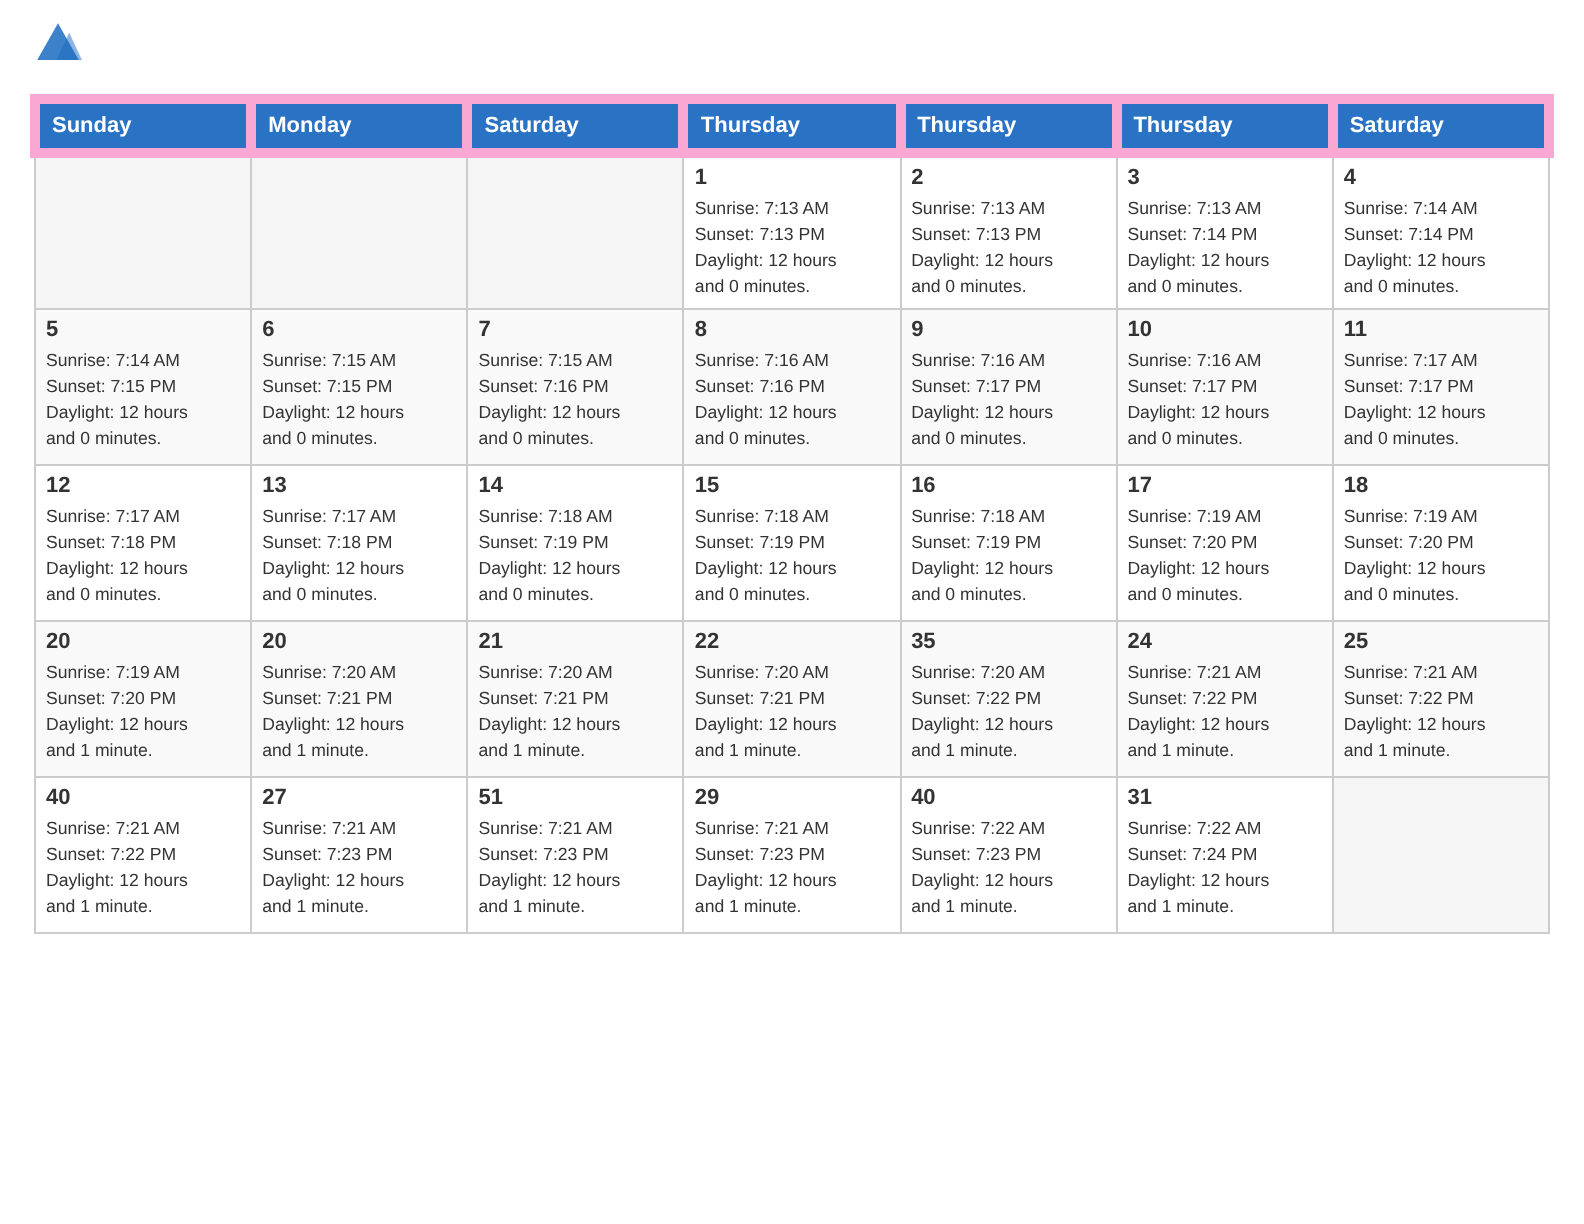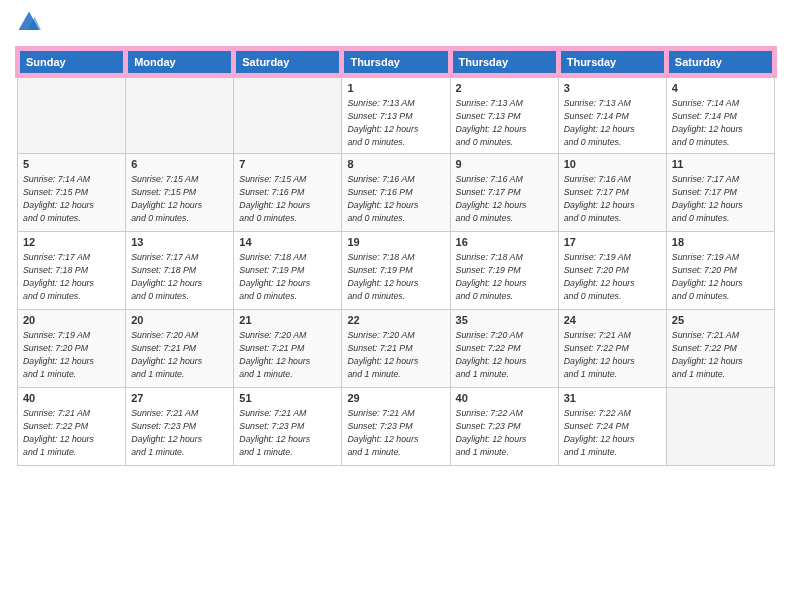--- a/index.html
+++ b/index.html
@@ -85,21 +85,20 @@
     .day-number {
       font-size: 11px;
       font-weight: bold;
       display: block;
       margin-bottom: 1px;
     }
     .day-info {
       font-size: 8.8px;
       color: #333;
       line-height: 1.45;
-      font-style: italic;
     }
   </style>
 </head>
 <body>
 
 <div class="page">
   <div class="header">
     <div class="logo">
       <div>
         <svg class="logo-icon" viewBox="0 0 30 30">
@@ -189,21 +188,21 @@
           </td>
           <td>
             <span class="day-number">13</span>
             <div class="day-info">Sunrise: 7:17 AM<br>Sunset: 7:18 PM<br>Daylight: 12 hours<br>and 0 minutes.</div>
           </td>
           <td>
             <span class="day-number">14</span>
             <div class="day-info">Sunrise: 7:18 AM<br>Sunset: 7:19 PM<br>Daylight: 12 hours<br>and 0 minutes.</div>
           </td>
           <td>
-            <span class="day-number">19</span>
+            <span class="day-number">15</span>
             <div class="day-info">Sunrise: 7:18 AM<br>Sunset: 7:19 PM<br>Daylight: 12 hours<br>and 0 minutes.</div>
           </td>
           <td>
             <span class="day-number">16</span>
             <div class="day-info">Sunrise: 7:18 AM<br>Sunset: 7:19 PM<br>Daylight: 12 hours<br>and 0 minutes.</div>
           </td>
           <td>
             <span class="day-number">17</span>
             <div class="day-info">Sunrise: 7:19 AM<br>Sunset: 7:20 PM<br>Daylight: 12 hours<br>and 0 minutes.</div>
           </td>

